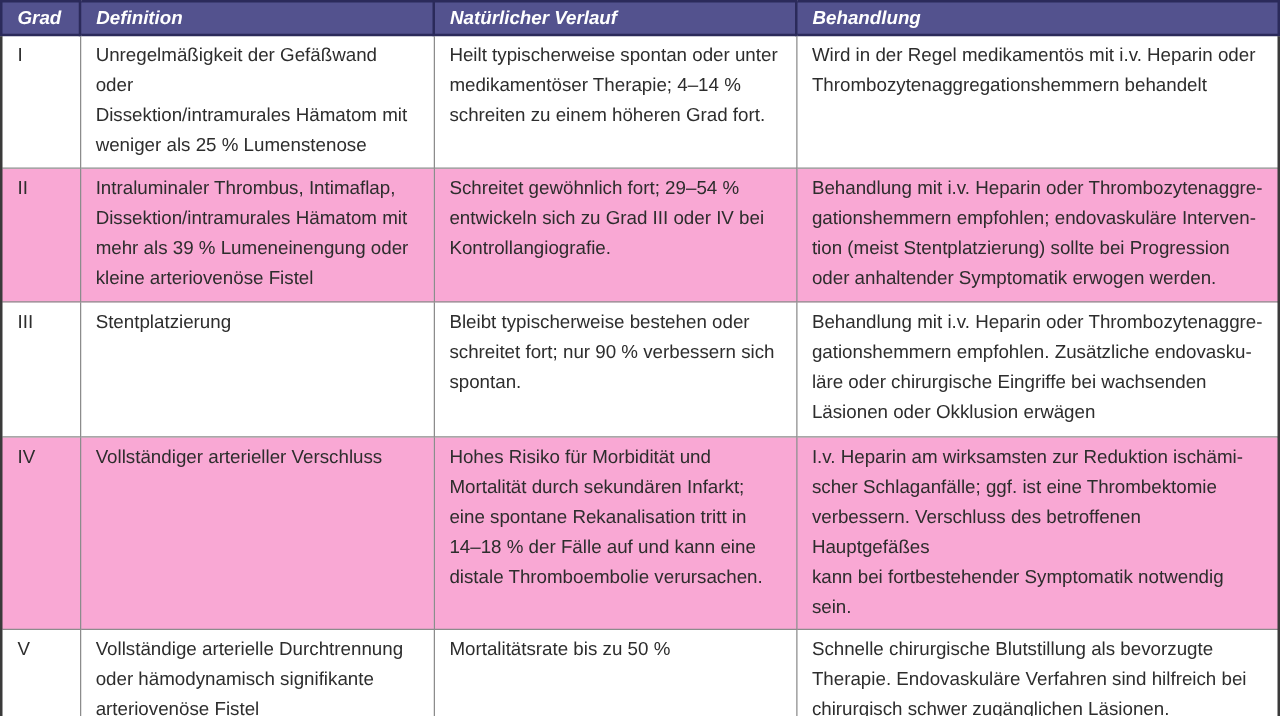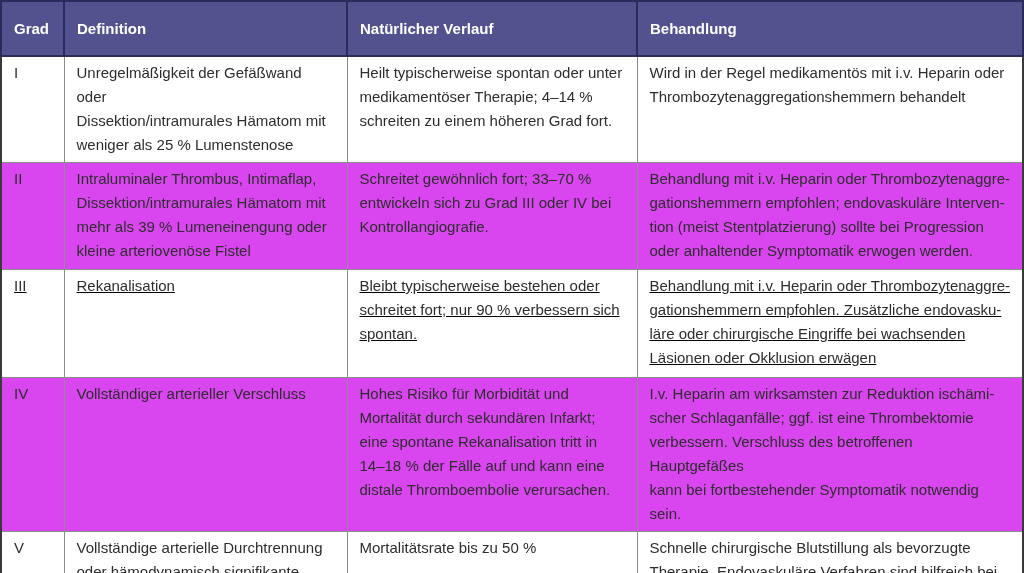--- a/index.html
+++ b/index.html
@@ -26,40 +26,41 @@
   col.c-verlauf { width: 290px; }
   col.c-behandlung { width: 386px; }
 
   th {
     background: #53528e;
     color: #ffffff;
     font-size: 15px;
     font-weight: bold;
     text-align: left;
     vertical-align: middle;
-    padding: 14px 12px;
+    padding: 0 12px;
     border: 2px solid #2b2a5a;
     height: 25px;
+    font-style: italic;
   }
   td {
     vertical-align: top;
     text-align: left;
     font-size: 15px;
     line-height: 24px;
     color: #2d2d2d;
     padding: 4px 12px 5px 12px;
     border: 1px solid #8c8c8c;
     white-space: pre-line;
   }
-  tr.shaded td { background: #d946ef; }
+  tr.shaded td { background: #f9a8d4; }
   tr.plain td  { background: #ffffff; }
 
   tr.row-1 { height: 78px; }
   tr.row-2 { height: 107px; }
-  tr.row-3 { height: 108px; text-decoration: underline; }
+  tr.row-3 { height: 108px; }
   tr.row-4 { height: 125px; }
   tr.row-5 { height: 86px; }
 </style>
 </head>
 <body>
 
 <div class="page">
 
   <table class="grading">
     <colgroup>
@@ -87,31 +88,31 @@
 schreiten zu einem höheren Grad fort.</td>
         <td>Wird in der Regel medikamentös mit i.v. Heparin oder
 Thrombozytenaggregationshemmern behandelt</td>
       </tr>
       <tr class="shaded row-2">
         <td>II</td>
         <td>Intraluminaler Thrombus, Intimaflap,
 Dissektion/intramurales Hämatom mit
 mehr als 39 % Lumeneinengung oder
 kleine arteriovenöse Fistel</td>
-        <td>Schreitet gewöhnlich fort; 33–70 %
+        <td>Schreitet gewöhnlich fort; 29–54 %
 entwickeln sich zu Grad III oder IV bei
 Kontrollangiografie.</td>
         <td>Behandlung mit i.v. Heparin oder Thrombozytenaggre-
 gationshemmern empfohlen; endovaskuläre Interven-
 tion (meist Stentplatzierung) sollte bei Progression
 oder anhaltender Symptomatik erwogen werden.</td>
       </tr>
       <tr class="plain row-3">
         <td>III</td>
-        <td>Rekanalisation</td>
+        <td>Stentplatzierung</td>
         <td>Bleibt typischerweise bestehen oder
 schreitet fort; nur 90 % verbessern sich
 spontan.</td>
         <td>Behandlung mit i.v. Heparin oder Thrombozytenaggre-
 gationshemmern empfohlen. Zusätzliche endovasku-
 läre oder chirurgische Eingriffe bei wachsenden
 Läsionen oder Okklusion erwägen</td>
       </tr>
       <tr class="shaded row-4">
         <td>IV</td>

